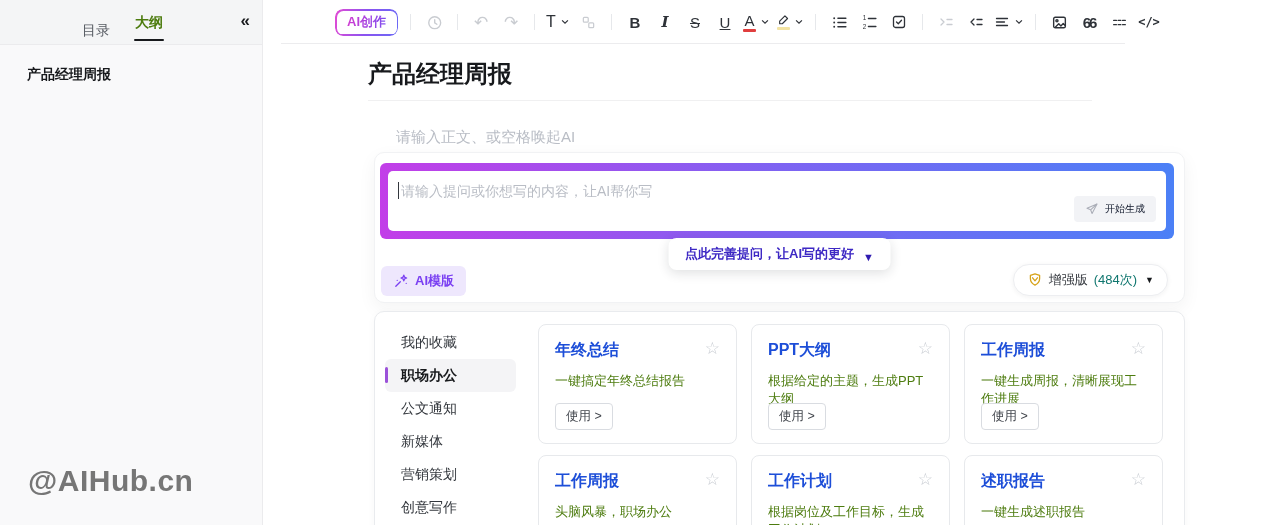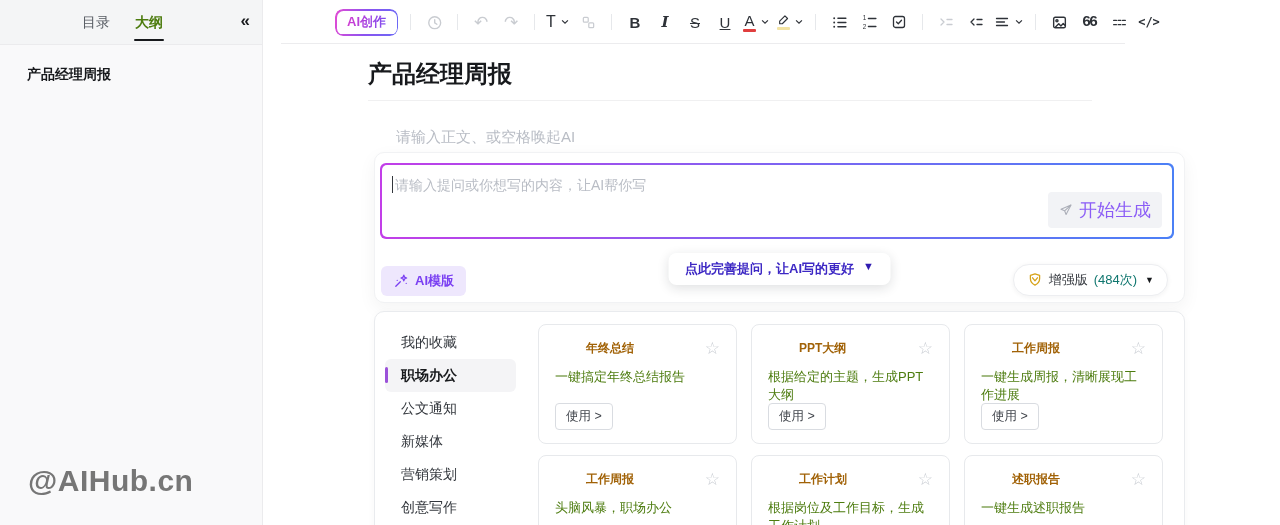--- a/index.html
+++ b/index.html
@@ -6,21 +6,21 @@
   html,body { background:#fff; }
   body { font-family:"Liberation Sans", sans-serif; color:#1f2329; }
   .app { position:relative; width:1280px; height:525px; background:#fff; overflow:hidden; }
 
   
   .sidebar { position:absolute; left:0; top:0; width:263px; height:525px;
              background:#f9f9fa; border-right:1px solid #ebebed; }
   .sidebar-header { position:relative; height:45px; background:#f4f5f6;
                     border-bottom:1px solid #ebebed; }
   .side-tab { position:absolute; top:14px; font-size:14px; color:#565b62; cursor:pointer; }
-  .side-tab.t1 { left:82px; }
+  .side-tab.t1 { left:82px;margin-top:8px; }
   .side-tab.t2 { left:135px; color:#4d7c0f; font-weight:600; }
   .side-tab.t2::after { content:""; position:absolute; left:-1px; right:-1px; bottom:-9px;
                         height:2px; background:#17191c; border-radius:1px; }
   .collapse-btn { position:absolute; right:15px; top:11px; font-size:17px; color:#17191c;
                   letter-spacing:-3px; cursor:pointer; font-weight:600; }
   .outline-item { position:absolute; left:27px; top:66px; font-size:14px; font-weight:700; color:#17191c; }
   .watermark { position:absolute; left:28px; top:464px; font-size:30px; font-weight:800;
                color:#767676; letter-spacing:0.5px; }
 
   
@@ -41,41 +41,41 @@
   .ai-create-btn { display:flex; align-items:center; justify-content:center; height:27px; padding:0 12px;
       border-radius:8px; position:relative; background:#fff; cursor:pointer; margin-right:4px; }
   .ai-create-btn::before { content:""; position:absolute; inset:0; border-radius:8px; padding:1.5px;
       background:linear-gradient(100deg,#e24bd4,#8a53f0,#6a6af5);
       -webkit-mask:linear-gradient(#fff 0 0) content-box, linear-gradient(#fff 0 0);
       -webkit-mask-composite:xor; mask-composite:exclude; }
   .ai-create-label { font-size:13px; font-weight:700;
       background:linear-gradient(100deg,#d43ad0,#7b4ef0); -webkit-background-clip:text;
       background-clip:text; color:transparent; }
   .code-glyph { font-family:"DejaVu Sans Mono", monospace; font-size:12px; font-weight:700; }
-  .quote-glyph { font-family:Liberation Mono, monospace; font-size:15px; font-weight:800; letter-spacing:-2px; }
+  .quote-glyph { font-family:Liberation Sans, sans-serif; font-size:15px; font-weight:800; letter-spacing:-2px; }
 
   
   .doc-title { position:absolute; left:105px; top:58px; font-size:24px; font-weight:700; color:#17191c; }
   .title-divider { position:absolute; left:105px; top:100px; width:724px; height:1px; background:#f0f0f1; }
   .body-placeholder { position:absolute; left:133px; top:128px; font-size:15px; color:#b9bdc5; }
 
   
   .ai-popover { position:absolute; left:111px; top:152px; width:811px; height:151px; background:#fff;
       border:1px solid #f1f2f4; border-radius:10px; box-shadow:0 6px 18px rgba(31,35,41,.05); }
   .ai-input { position:absolute; left:5px; top:10px; width:794px; height:76px; border-radius:6px;
-      padding:2px; background:linear-gradient(90deg,#c23ee8,#7e63f2,#4b80f6); }
+      padding:8px; background:linear-gradient(90deg,#c23ee8,#7e63f2,#4b80f6); }
   .ai-input-inner { position:relative; width:100%; height:100%; background:#fff; border-radius:5px; }
   .caret { position:absolute; left:10px; top:11px; width:1px; height:17px; background:#33373d; }
   .ai-placeholder { position:absolute; left:13px; top:12px; font-size:14px; color:#b9bdc5; }
   .generate-btn { position:absolute; right:10px; bottom:9px; display:flex; align-items:center; gap:6px;
-      background:#f2f3f6; color:#8b5cf6; border:none; border-radius:4px; padding:6px 11px;
-      font-size:18px; cursor:pointer; font-family:inherit; }
-  .ai-tooltip { position:absolute; top:100px; left:50%; transform:translateX(-50%);
+      background:#f2f3f6; color:#0f172a; border:none; border-radius:4px; padding:6px 11px;
+      font-size:10px; cursor:pointer; font-family:inherit; }
+  .ai-tooltip { position:absolute; top:85px; left:50%; transform:translateX(-50%);
       background:#fff; border-radius:8px; padding:7px 17px; white-space:nowrap;
-      box-shadow:0 3px 12px rgba(31,35,41,.14); display:flex; align-items:flex-start; gap:9px;
+      box-shadow:0 3px 12px rgba(31,35,41,.14); display:flex; align-items:flex-end; gap:9px;
       font-size:13px; font-weight:700; color:#3d28c4; cursor:pointer; z-index:2; }
   .ai-tooltip .tri { color:#2f1bb0; font-size:11px; }
   .template-pill { position:absolute; left:6px; top:113px; display:flex; align-items:center; gap:6px;
       background:#eee7fd; border-radius:6px; padding:6px 12px; font-size:13px; font-weight:700;
       color:#7a3ff2; cursor:pointer; }
   .plan-pill { position:absolute; right:16px; top:111px; display:flex; align-items:center; gap:6px;
       background:#fff; border:1px solid #edeef1; border-radius:16px; padding:6px 13px;
       font-size:13px; color:#33373d; box-shadow:0 1px 5px rgba(31,35,41,.06); cursor:pointer; }
   .plan-count { color:#0f766e;text-align:center; }
   .plan-pill .tri { font-size:9px; color:#17191c; margin-left:2px; }
@@ -87,21 +87,21 @@
   .cat-item { position:relative; height:33px; display:flex; align-items:center; padding-left:16px;
       font-size:14px; color:#33373d; border-radius:6px; cursor:pointer; }
   .cat-item.active { background:#f4f4f6; font-weight:700; color:#17191c; }
   .cat-item.active::before { content:""; position:absolute; left:0; top:8px; width:3px; height:16px;
       background:#9b51d9; border-radius:2px; }
   .cards-grid { position:absolute; left:163px; top:12px; display:grid;
       grid-template-columns:repeat(3,199px); grid-auto-rows:120px; column-gap:14px; row-gap:11px; }
   .tpl-card { position:relative; background:#fff; border:1px solid #e7e9ec; border-radius:8px;
       padding:15px 16px; cursor:pointer; }
   .tpl-head { display:flex; justify-content:space-between; align-items:flex-start; }
-  .tpl-title { font-size:12px; font-weight:700; color:#a16207;margin-left:31px; }
+  .tpl-title { font-size:16px; font-weight:700; color:#1d4ed8; }
   .tpl-star { font-size:17px; color:#c9cdd3; line-height:1; cursor:pointer; }
   .tpl-desc { margin-top:11px; font-size:13px; color:#4d7c0f; }
   .tpl-use { position:absolute; left:16px; bottom:13px; background:#fff; border:1px solid #d9dce1;
       border-radius:4px; padding:4px 10px; font-size:12.5px; color:#41454c; cursor:pointer;
       font-family:inherit; }
   svg { display:block; }
 </style>
 </head>
 <body>
 

